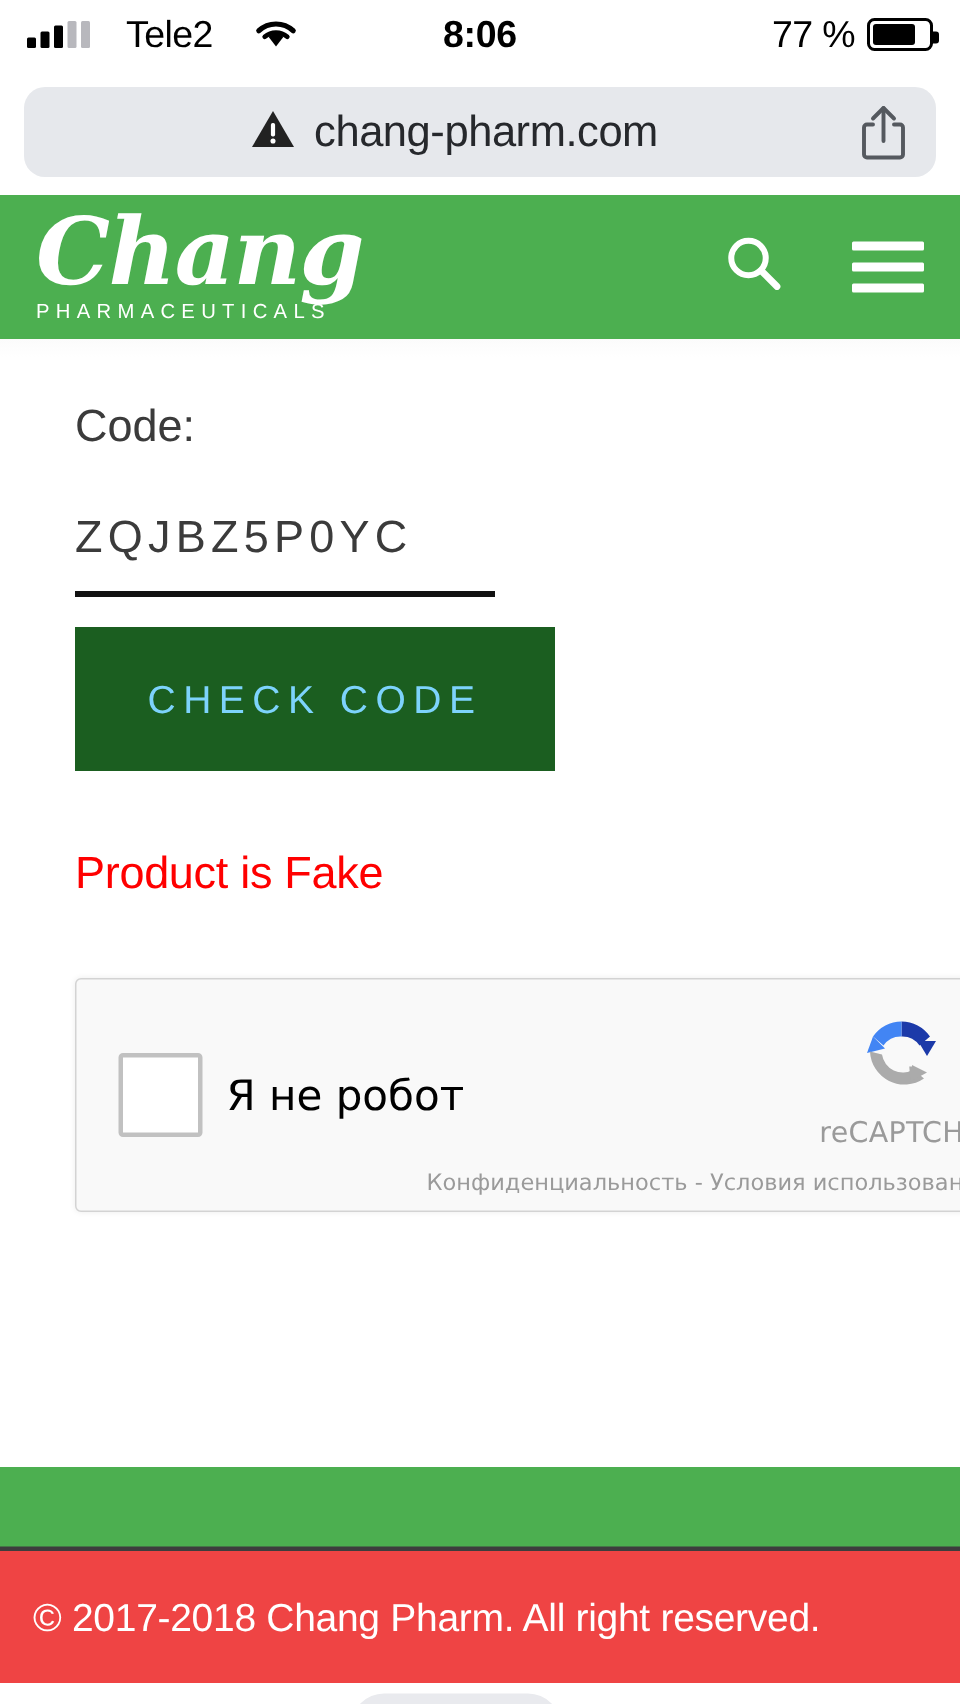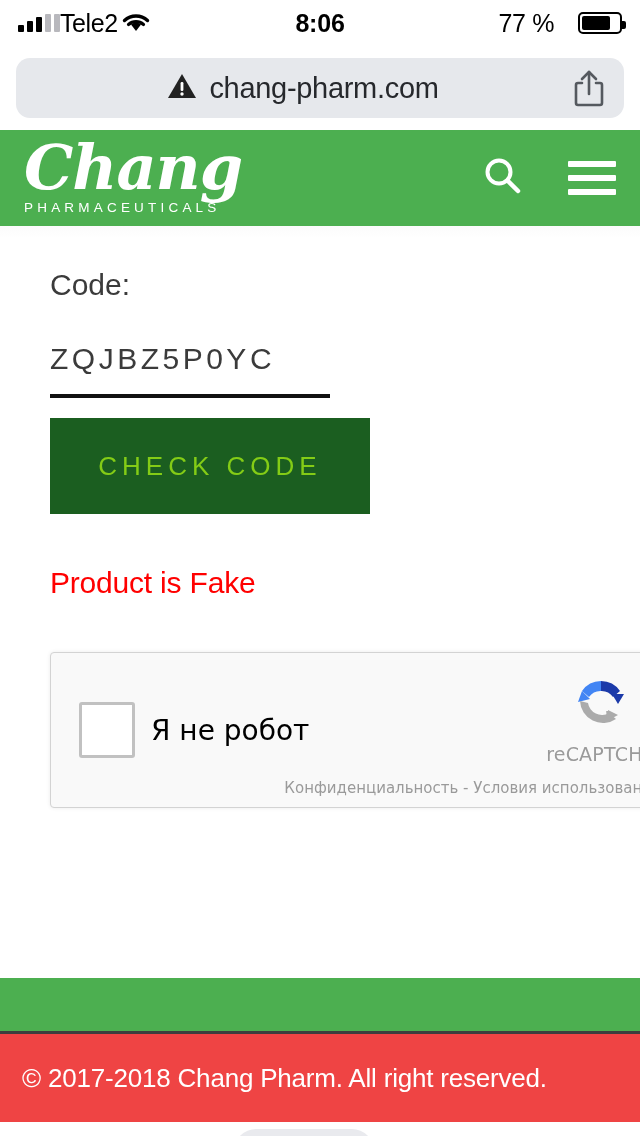--- a/index.html
+++ b/index.html
@@ -11,37 +11,37 @@
   }
 
   
   .status-bar{
     height:46px; width:100%;
     display:flex; align-items:center;
     padding:0 18px;
     background:#ffffff;
     position:relative;
   }
-  .status-left{ display:flex; align-items:center; gap:0; }
+  .status-left{ display:flex; align-items:center; gap:24px; }
   .signal{ display:flex; align-items:flex-end; gap:3px; height:18px; }
   .signal i{ display:block; width:6px; border-radius:1px; background:#000; }
   .signal i:nth-child(1){ height:7px; }
   .signal i:nth-child(2){ height:11px; }
   .signal i:nth-child(3){ height:15px; }
   .signal i:nth-child(4){ height:18px; background:#b8b8bd; }
   .signal i:nth-child(5){ height:18px; background:#b8b8bd; }
   .carrier{ font-size:25px; color:#000; letter-spacing:-0.4px; }
   .wifi{ margin-left:2px; }
   .status-time{
     position:absolute; left:0; right:0; text-align:center;
     font-size:25px; font-weight:bold; color:#000; letter-spacing:-0.2px;
     pointer-events:none;
   }
   .status-right{
-    margin-left:auto; display:flex; align-items:center; gap:24px;
+    margin-left:auto; display:flex; align-items:center; gap:8px;
     position:relative; z-index:2;
   }
   .batt-pct{ font-size:25px; color:#000; letter-spacing:-0.4px; }
   .battery{
     width:44px; height:22px; border:2px solid #000; border-radius:5px;
     padding:2px; position:relative;
   }
   .battery::after{
     content:""; position:absolute; right:-6px; top:7px;
     width:4px; height:8px; background:#000; border-radius:0 2px 2px 0;
@@ -103,21 +103,21 @@
     font-size:30px; color:#3b3b3b; letter-spacing:0px; margin-bottom:40px;
   }
   .code-input{
     width:280px; border:0; border-bottom:4px solid #111;
     font-size:30px; color:#3b3b3b; letter-spacing:3.5px;
     padding:0 0 18px 0; background:transparent; display:block;
     font-family:"Liberation Sans", sans-serif; outline:none;
   }
   .check-btn{
     margin-top:20px; width:320px; height:96px;
-    background:#1b5e20; color:#84cc16; border:0; cursor:pointer;
+    background:#1b5e20; color:#7dd3fc; border:0; cursor:pointer;
     font-size:26px; letter-spacing:5px;
     font-family:"Liberation Sans", sans-serif;
   }
   .result-msg{
     margin-top:52px; font-size:30px; color:#ff0000; letter-spacing:-0.2px;
   }
 
   
   .recaptcha{
     margin:52px 0 0 0; width:620px; height:156px;

